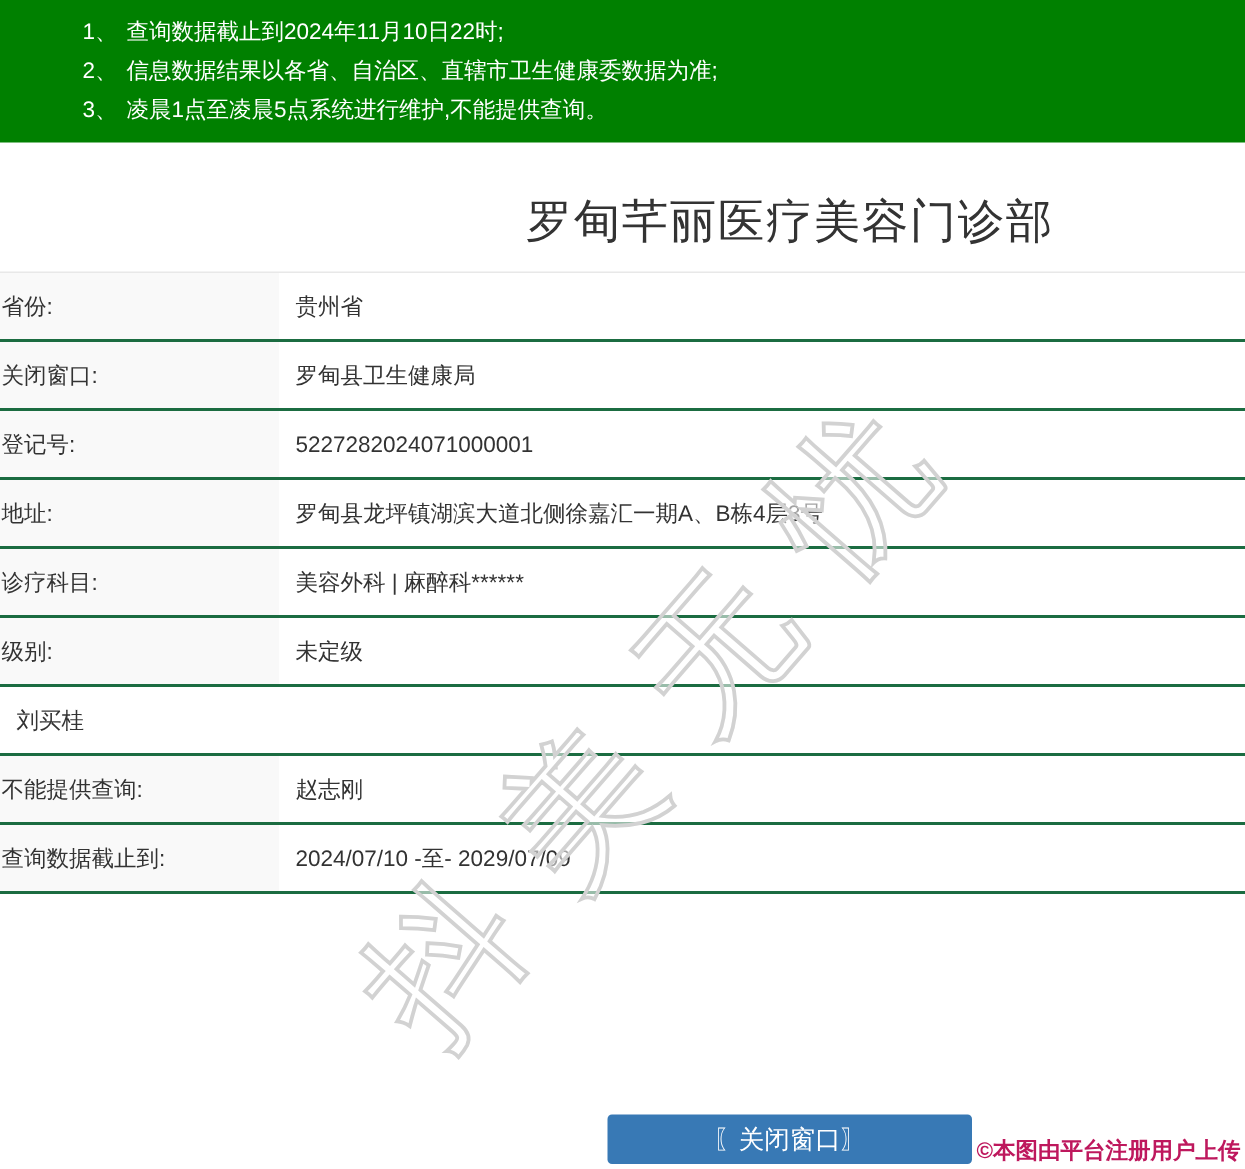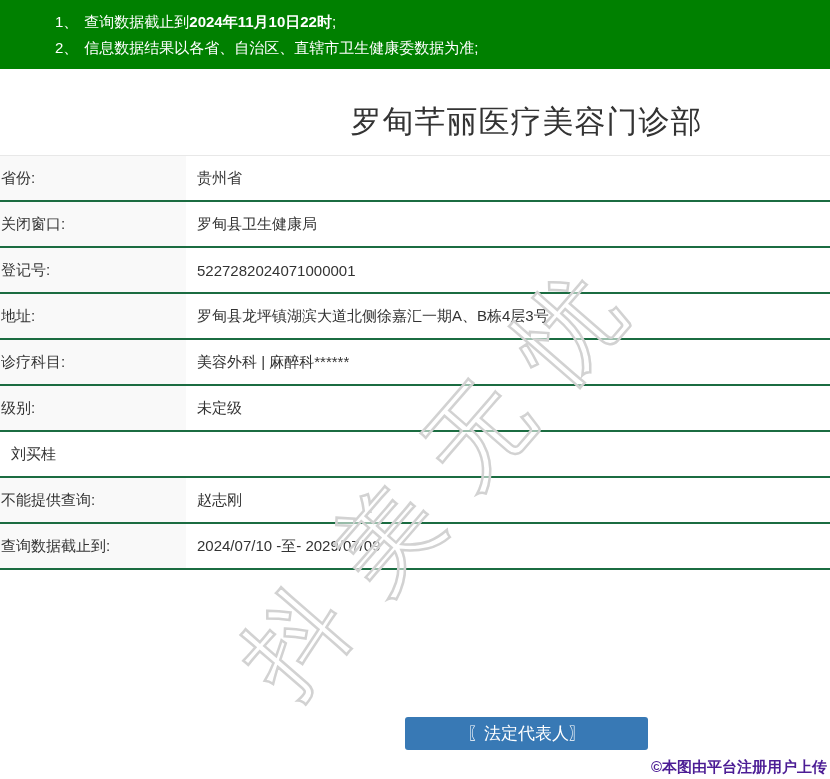--- a/index.html
+++ b/index.html
@@ -14,21 +14,21 @@
   
   .banner {
     width: 830px;
     background: #008000;
     color: #ffffff;
     padding: 9px 10px 8px 55px;
     font-size: 15px;
   }
   .banner .n-item { line-height: 26px; white-space: nowrap; }
   .banner .n-num { margin-right: 6px; }
-  .banner b { font-weight: bold; }
+  .banner b { font-weight: normal; }
   
   .inner { width: 1053px; }
   .page-title {
     margin-top: 33px;
     height: 40px;
     line-height: 40px;
     text-align: center;
     font-size: 31px;
     font-weight: 500;
     color: #333;
@@ -95,36 +95,37 @@
     pointer-events: none;
     z-index: 10;
   }
   
   .copyright {
     position: absolute;
     right: 3px;
     bottom: 2px;
     font-size: 15px;
     font-weight: bold;
-    color: #4c1d95;
+    color: #be185d;
     text-shadow:
       -1px -1px 0 #fff, 1px -1px 0 #fff,
       -1px 1px 0 #fff, 1px 1px 0 #fff,
       0 -1px 0 #fff, 0 1px 0 #fff,
       -1px 0 0 #fff, 1px 0 0 #fff;
     z-index: 11;
     white-space: nowrap;
   }
 </style>
 </head>
 <body>
 
 <div class="banner">
   <div class="n-item"><span class="n-num">1、</span><span>查询数据截止到</span><b>2024年11月10日22时</b><span>;</span></div>
   <div class="n-item"><span class="n-num">2、</span><span>信息数据结果以各省、自治区、直辖市卫生健康委数据为准;</span><b></b><span></span></div>
+  <div class="n-item"><span class="n-num">3、</span><span></span><b>凌晨1点至凌晨5点</b><span>系统进行维护,不能提供查询。</span></div>
 </div>
 
 <div class="inner">
   <h1 class="page-title">罗甸芊丽医疗美容门诊部</h1>
 
   <div class="info-table">
     <div class="info-row">
       <div class="cell-label">省份:</div>
       <div class="cell-value">贵州省</div>
     </div>
@@ -155,18 +156,18 @@
       <div class="cell-label">不能提供查询:</div>
       <div class="cell-value">赵志刚</div>
     </div>
     <div class="info-row">
       <div class="cell-label">查询数据截止到:</div>
       <div class="cell-value">2024/07/10 -至- 2029/07/09</div>
     </div>
   </div>
 
   <div class="btn-row">
-    <button class="close-btn">〖法定代表人〗</button>
+    <button class="close-btn">〖关闭窗口〗</button>
   </div>
 </div>
 
 <div class="big-watermark">抖美无忧</div>
 <div class="copyright">©本图由平台注册用户上传</div>
 
 </body></html>

